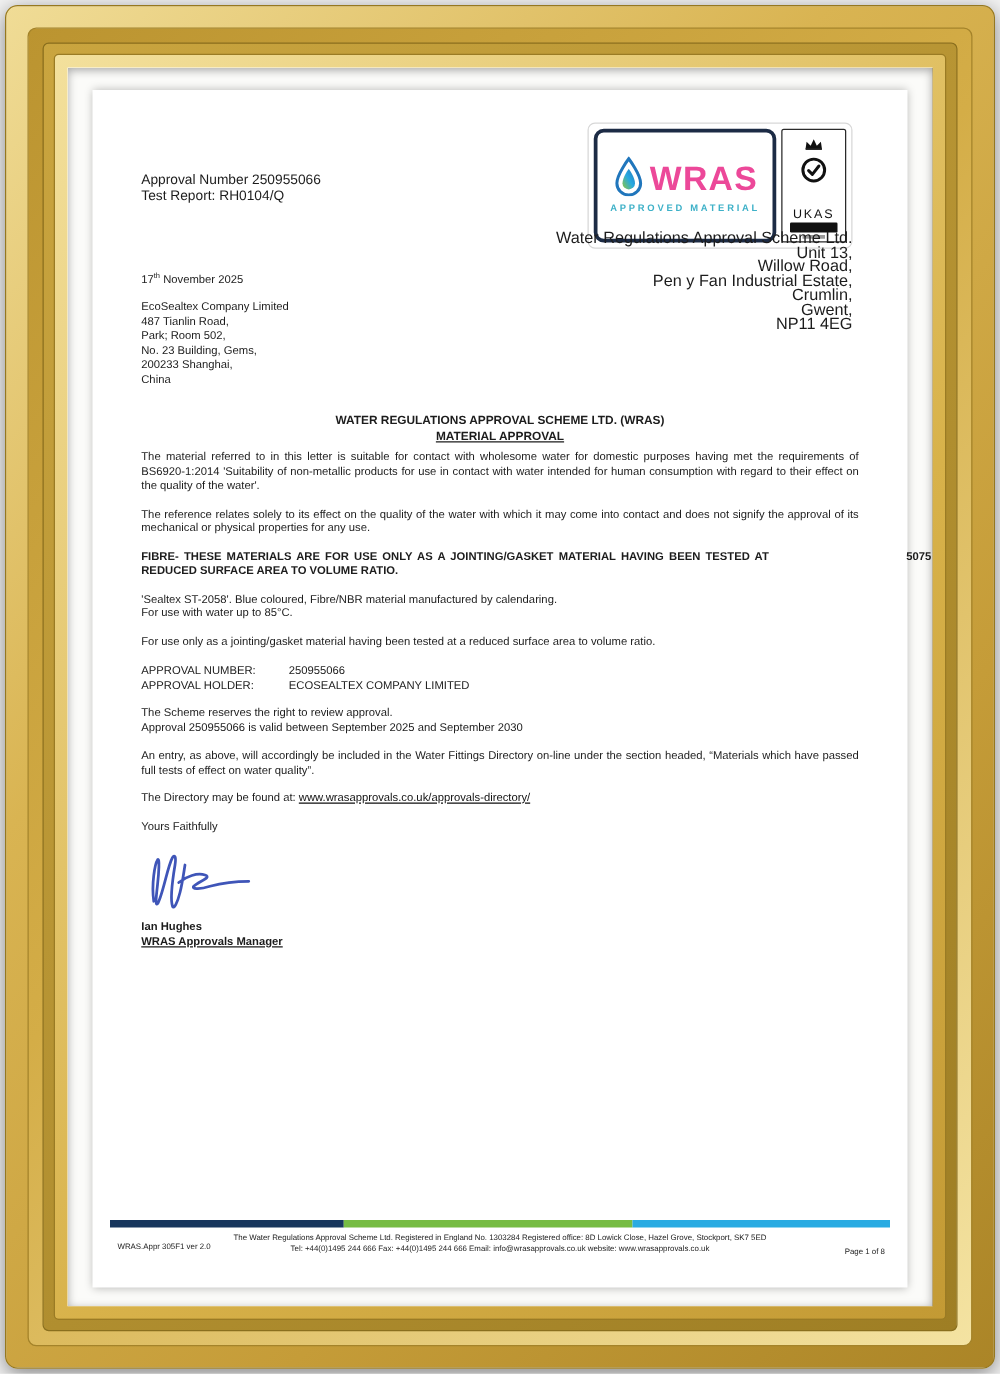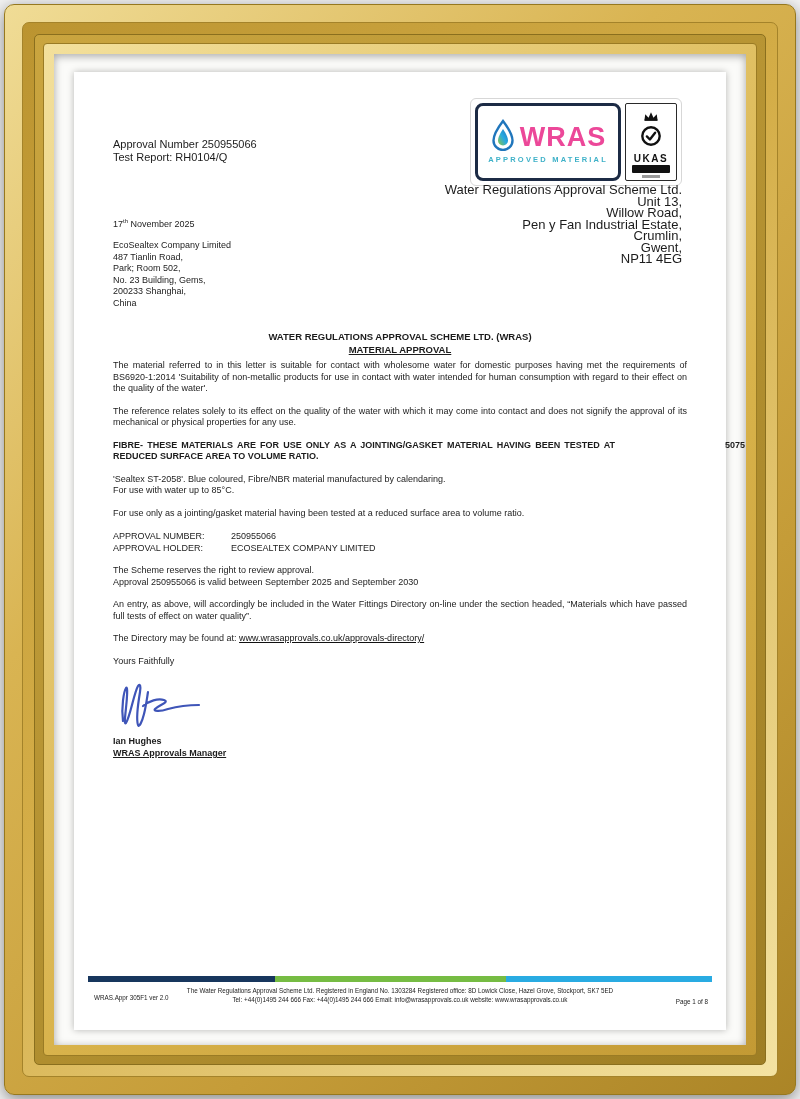--- a/index.html
+++ b/index.html
@@ -33,21 +33,21 @@
   
   .logo-wrap { position:absolute; right:44px; top:26px; display:flex; align-items:stretch; gap:4px;
                background:#fff; border:1px solid #d7d7d7; border-radius:6px; padding:4px; }
   .wras-box { display:flex; flex-direction:column; justify-content:center; align-items:center;
               border:3px solid #1c2b45; border-radius:8px; background:#fff; padding:4px 10px 5px 10px; }
   .wras-top { display:flex; align-items:center; gap:4px; }
   .wras-word { font-size:27px; font-weight:bold; color:#ec4899; letter-spacing:1px; line-height:1; }
   .wras-sub { font-size:7.5px; font-weight:bold; color:#3eb1c8; letter-spacing:2.2px; margin-top:0; }
   .ukas-box { width:52px; border:1px solid #2a2a2a; border-radius:2px; background:#fff;
               display:flex; flex-direction:column; align-items:center; padding:3px 2px 2px 2px; }
-  .ukas-word { font-size:10px; font-weight:bold; color:#111; letter-spacing:1.5px; line-height:1.1; margin-top:2px; }
+  .ukas-word { font-size:10px; font-weight:normal; color:#111; letter-spacing:1.5px; line-height:1.1; margin-top:14px; }
   .ukas-bar { width:38px; height:8px; background:#111; margin-top:1px; border-radius:1px; }
   .ukas-num { width:18px; height:3px; background:#9a9a9a; margin-top:2px; }
 
   .sender { position:absolute; right:44px; top:112px; text-align:right; font-size:13px; line-height:11.5px; }
   .dateline { position:absolute; left:39px; top:146px; font-size:9px; }
   .dateline sup { font-size:6px; }
   .recipient { position:absolute; left:39px; top:168px; font-size:9px; line-height:11.5px; }
 
   .titleblock { position:absolute; left:0; right:0; top:258px; text-align:center;
                 font-size:9.5px; font-weight:bold; line-height:13px; }

